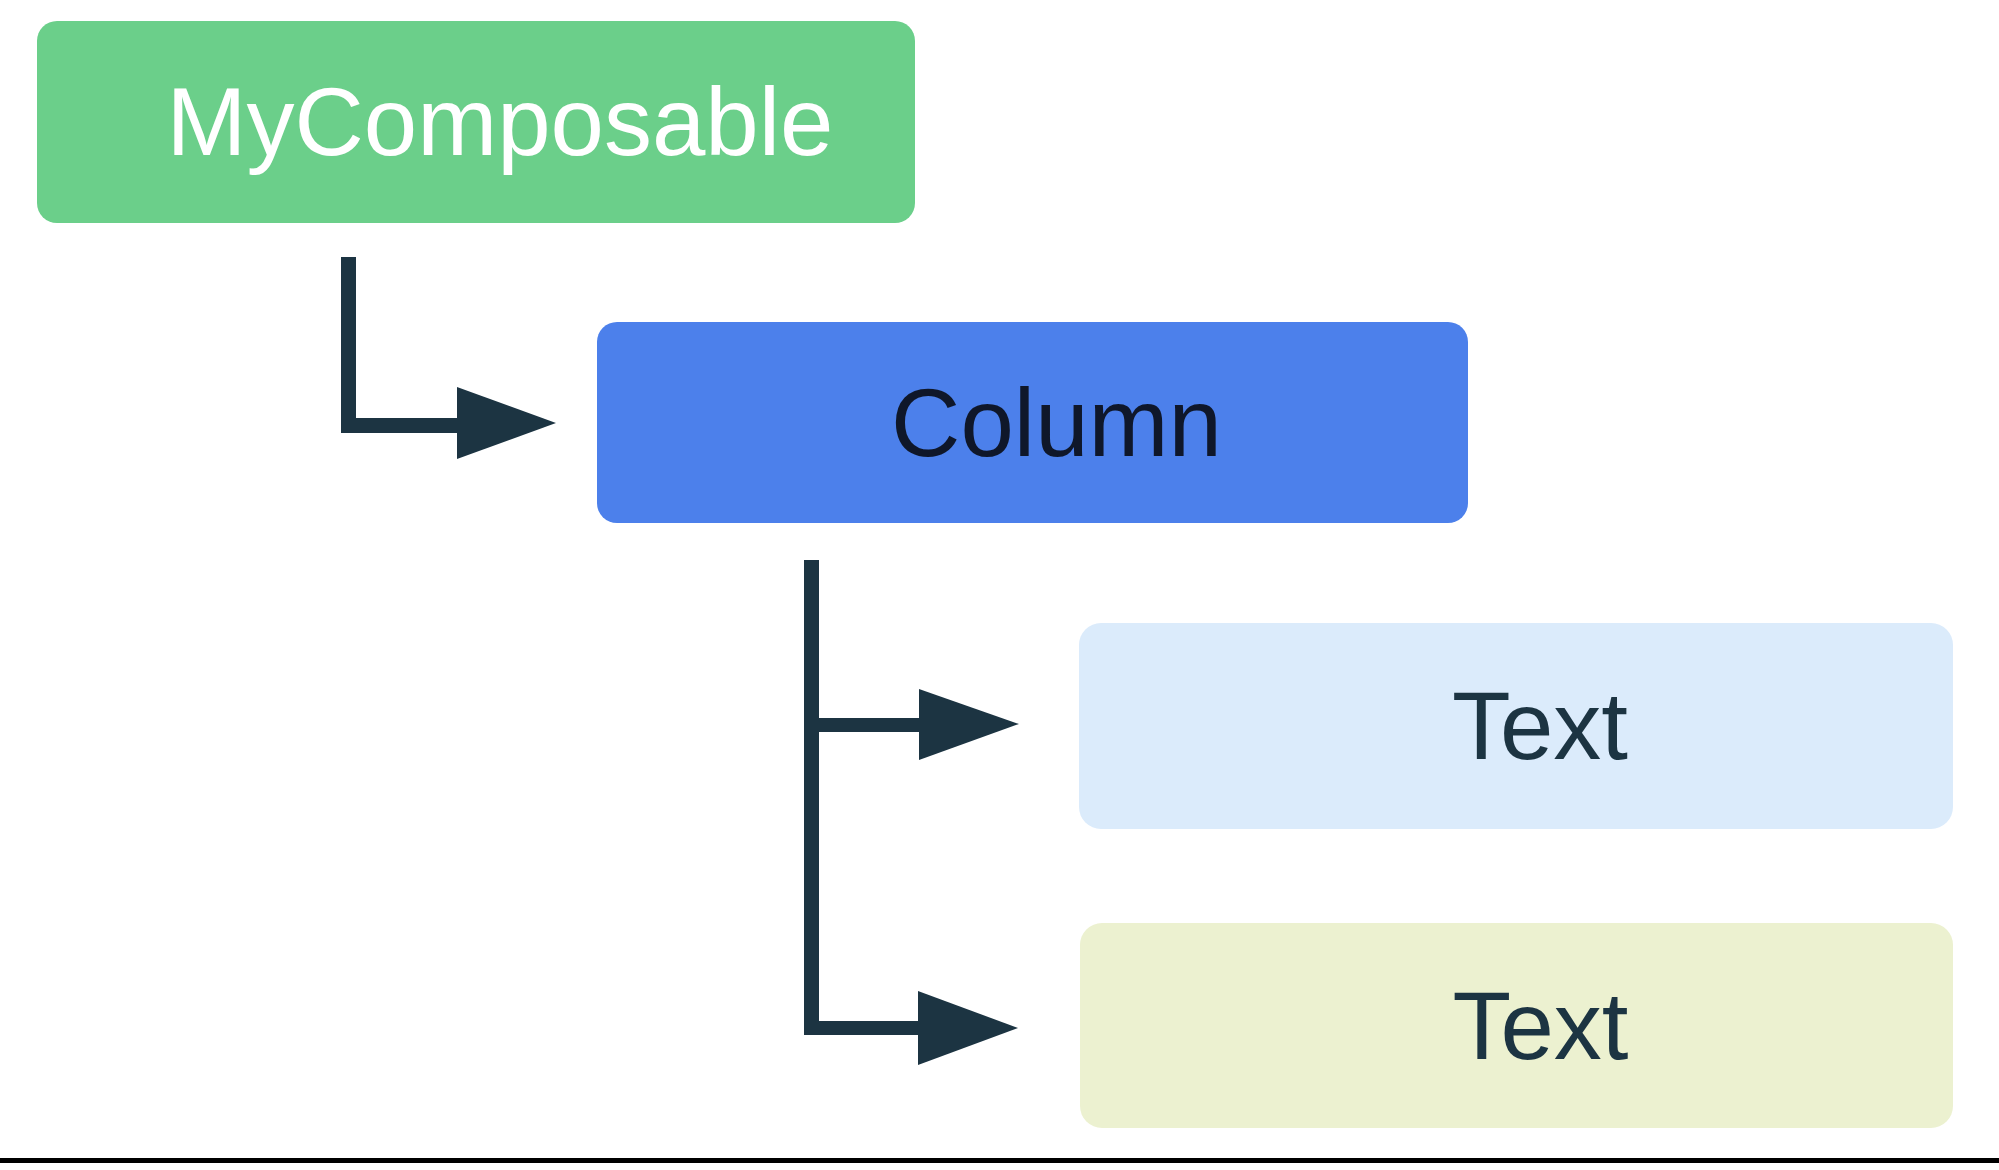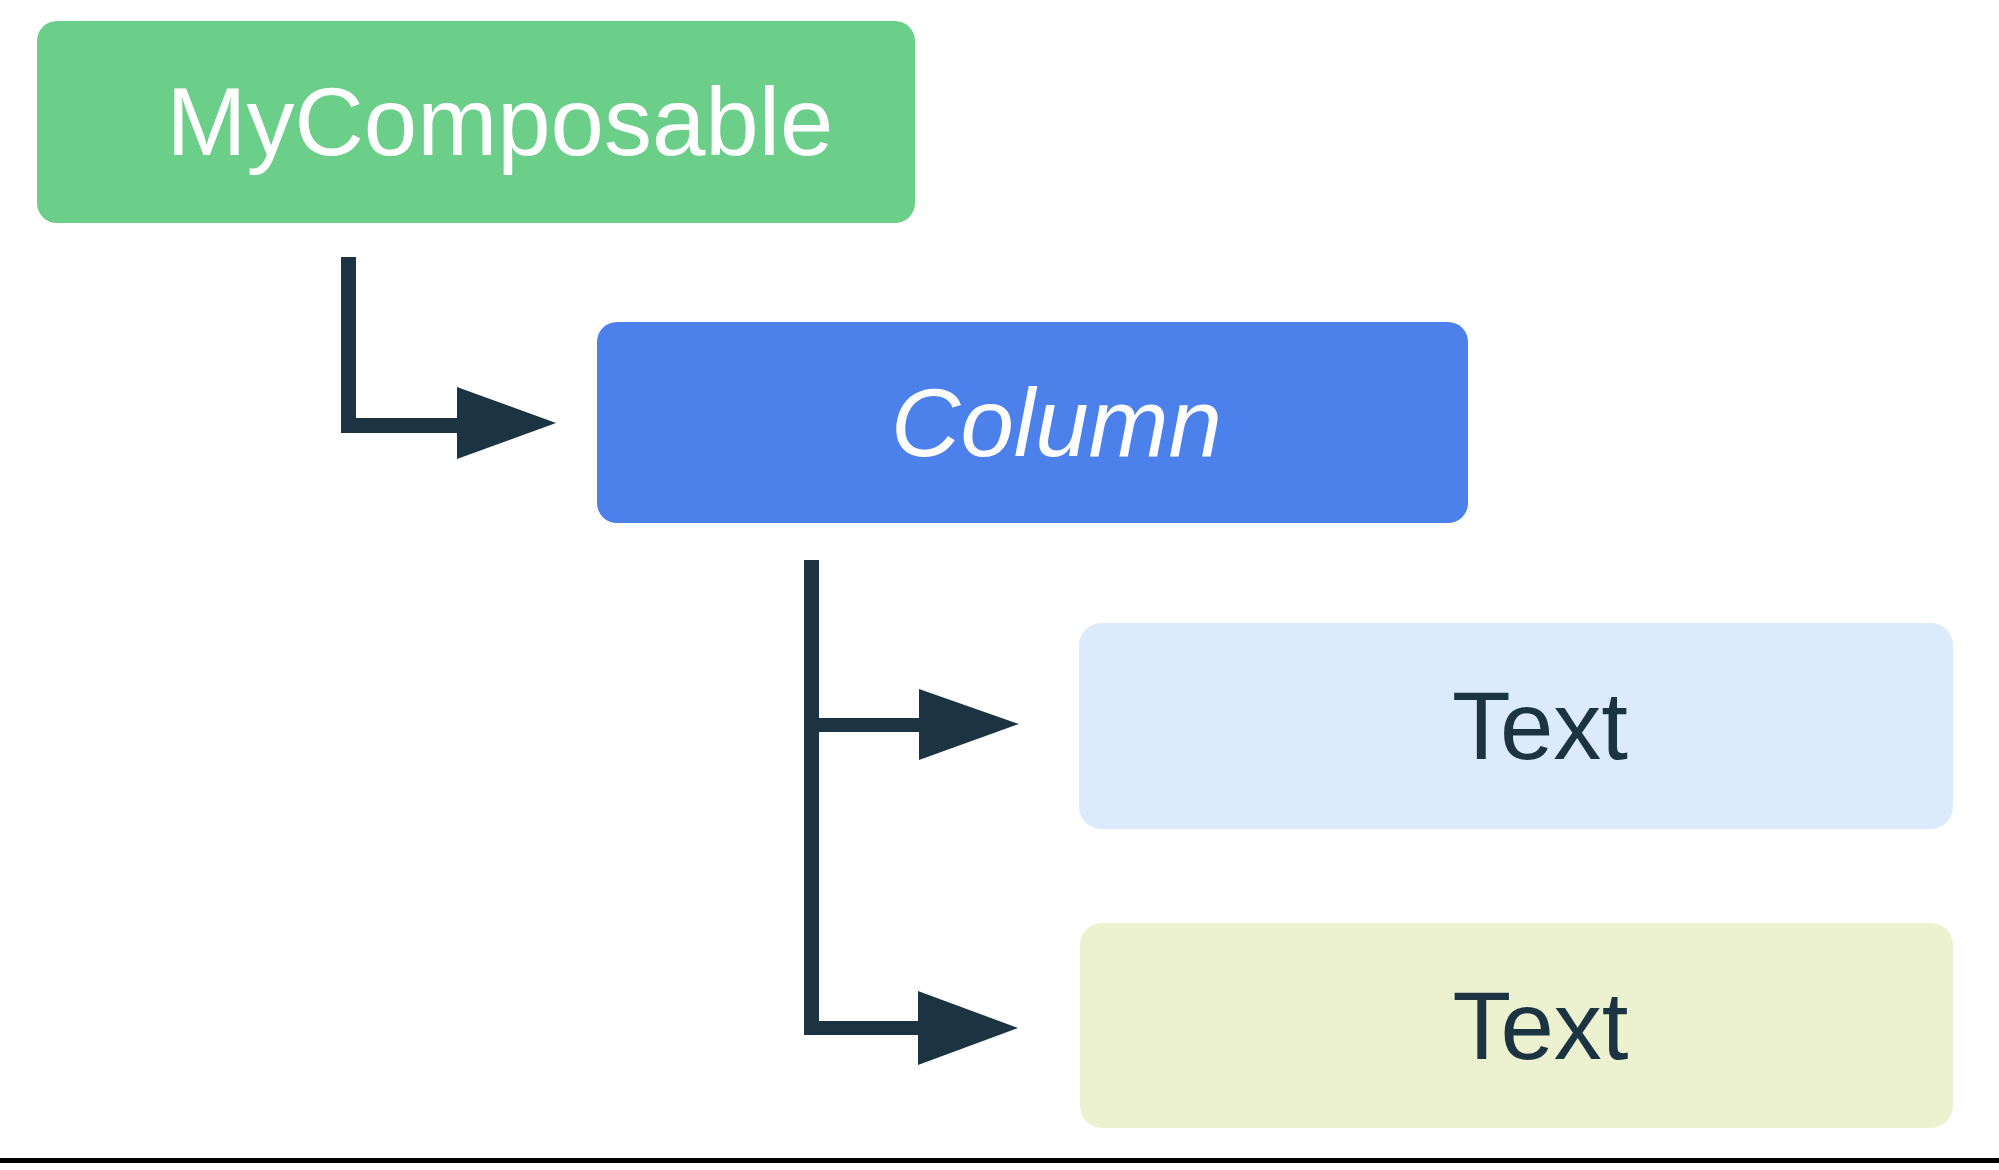--- a/index.html
+++ b/index.html
@@ -68,21 +68,21 @@
 
     <rect x="804" y="1021" width="115" height="14" fill="#1C3442"></rect>
     <polygon points="918,991 1018,1028 918,1065" fill="#1C3442"></polygon>
   </svg>
 
   <div class="node node-mycomposable" style="background: rgb(107, 207, 138);">
     <span class="node-label" style="color: rgb(255, 255, 255);">MyComposable</span>
   </div>
 
   <div class="node node-column" style="background: rgb(76, 128, 235);">
-    <span class="node-label" style="color: #ffffff; font-style: italic;">Column</span>
+    <span class="node-label" style="color: #0f172a;">Column</span>
   </div>
 
   <div class="node node-text-1" style="background: rgb(219, 235, 251);">
     <span class="node-label" style="color: rgb(28, 52, 66);">Text</span>
   </div>
 
   <div class="node node-text-2" style="background: rgb(236, 241, 208);">
     <span class="node-label" style="color: rgb(28, 52, 66);">Text</span>
   </div>
 

